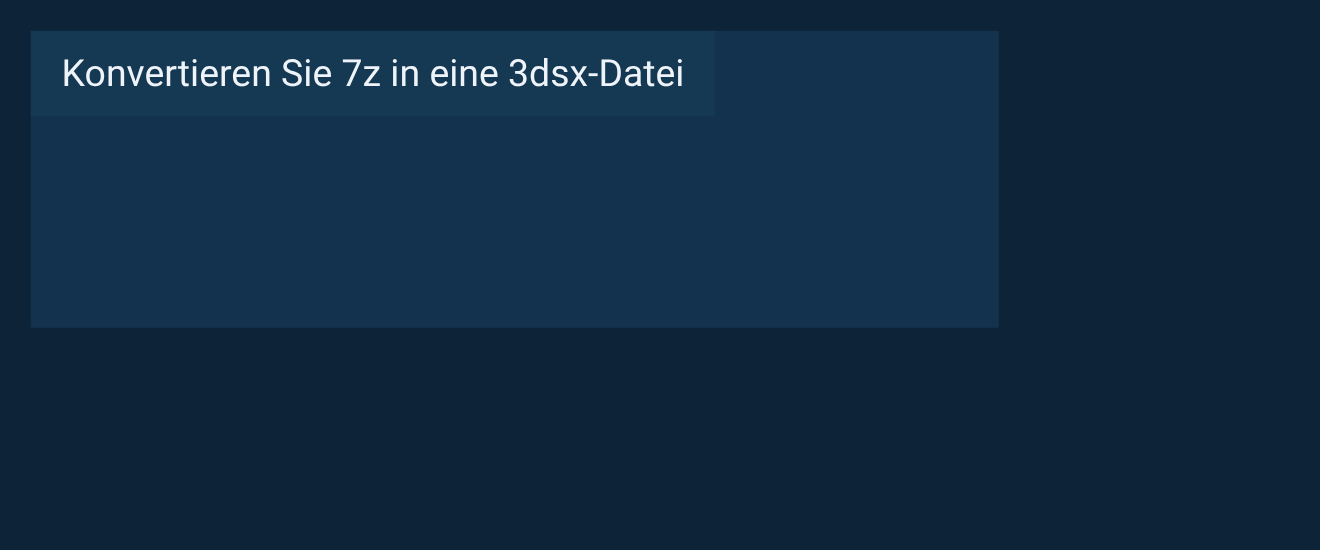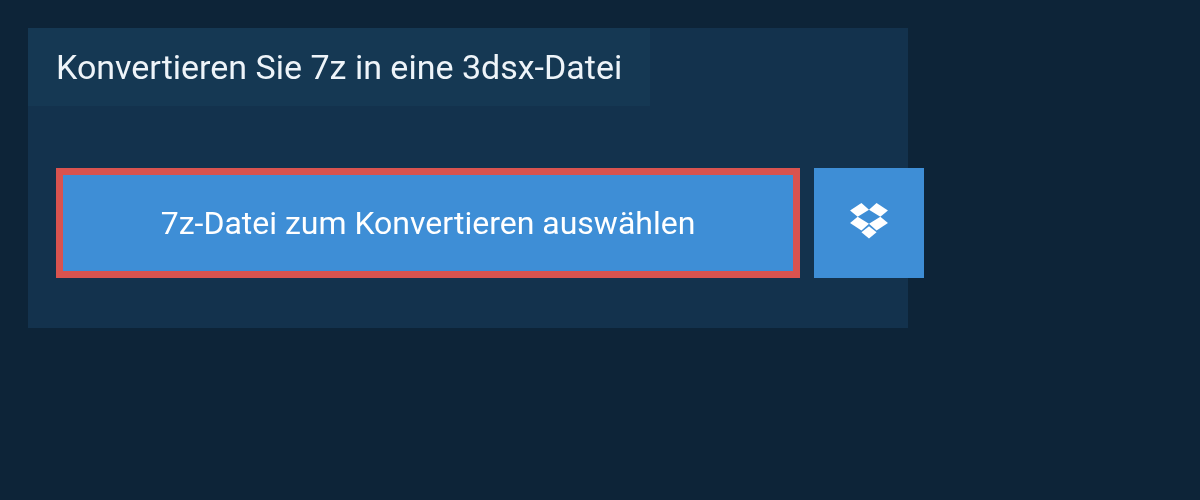--- a/index.html
+++ b/index.html
@@ -12,21 +12,21 @@
       height: 500px;
       background: #0d2438;
       font-family: -apple-system, BlinkMacSystemFont, "Segoe UI", Roboto, Helvetica, Arial, sans-serif;
       overflow: hidden;
     }
     .panel {
       position: absolute;
       left: 28px;
       top: 28px;
       width: 880px;
-      height: 300px;
+      height: 270px;
       background: #13324d;
     }
     .header-bar {
       position: absolute;
       left: 0;
       top: 0;
       height: 78px;
       padding: 0 28px;
       display: flex;
       align-items: center;
@@ -75,29 +75,13 @@
     }
   </style>
 </head>
 <body>
 
 <div class="panel">
   <div class="header-bar">
     <h1 class="header-title">Konvertieren Sie 7z in eine 3dsx-Datei</h1>
   </div>
 
-  <div class="button-row">
-    <div class="select-button">
-      <span>7z-Datei zum Konvertieren auswählen</span>
-    </div>
-    <div class="dropbox-button">
-      <span>
-        <svg class="dropbox-icon-svg" viewBox="0 0 40 38">
-          <path d="M12 0 L0 8 L8 14.5 L20 7 Z"></path>
-          <path d="M28 0 L20 7 L32 14.5 L40 8 Z"></path>
-          <path d="M0 21 L8 14.5 L20 22 L12 29 Z"></path>
-          <path d="M40 21 L32 14.5 L20 22 L28 29 Z"></path>
-          <path d="M20 24.5 L12 31 L20 37.5 L28 31 Z"></path>
-        </svg>
-      </span>
-    </div>
-  </div>
 </div>
 
 </body></html>

